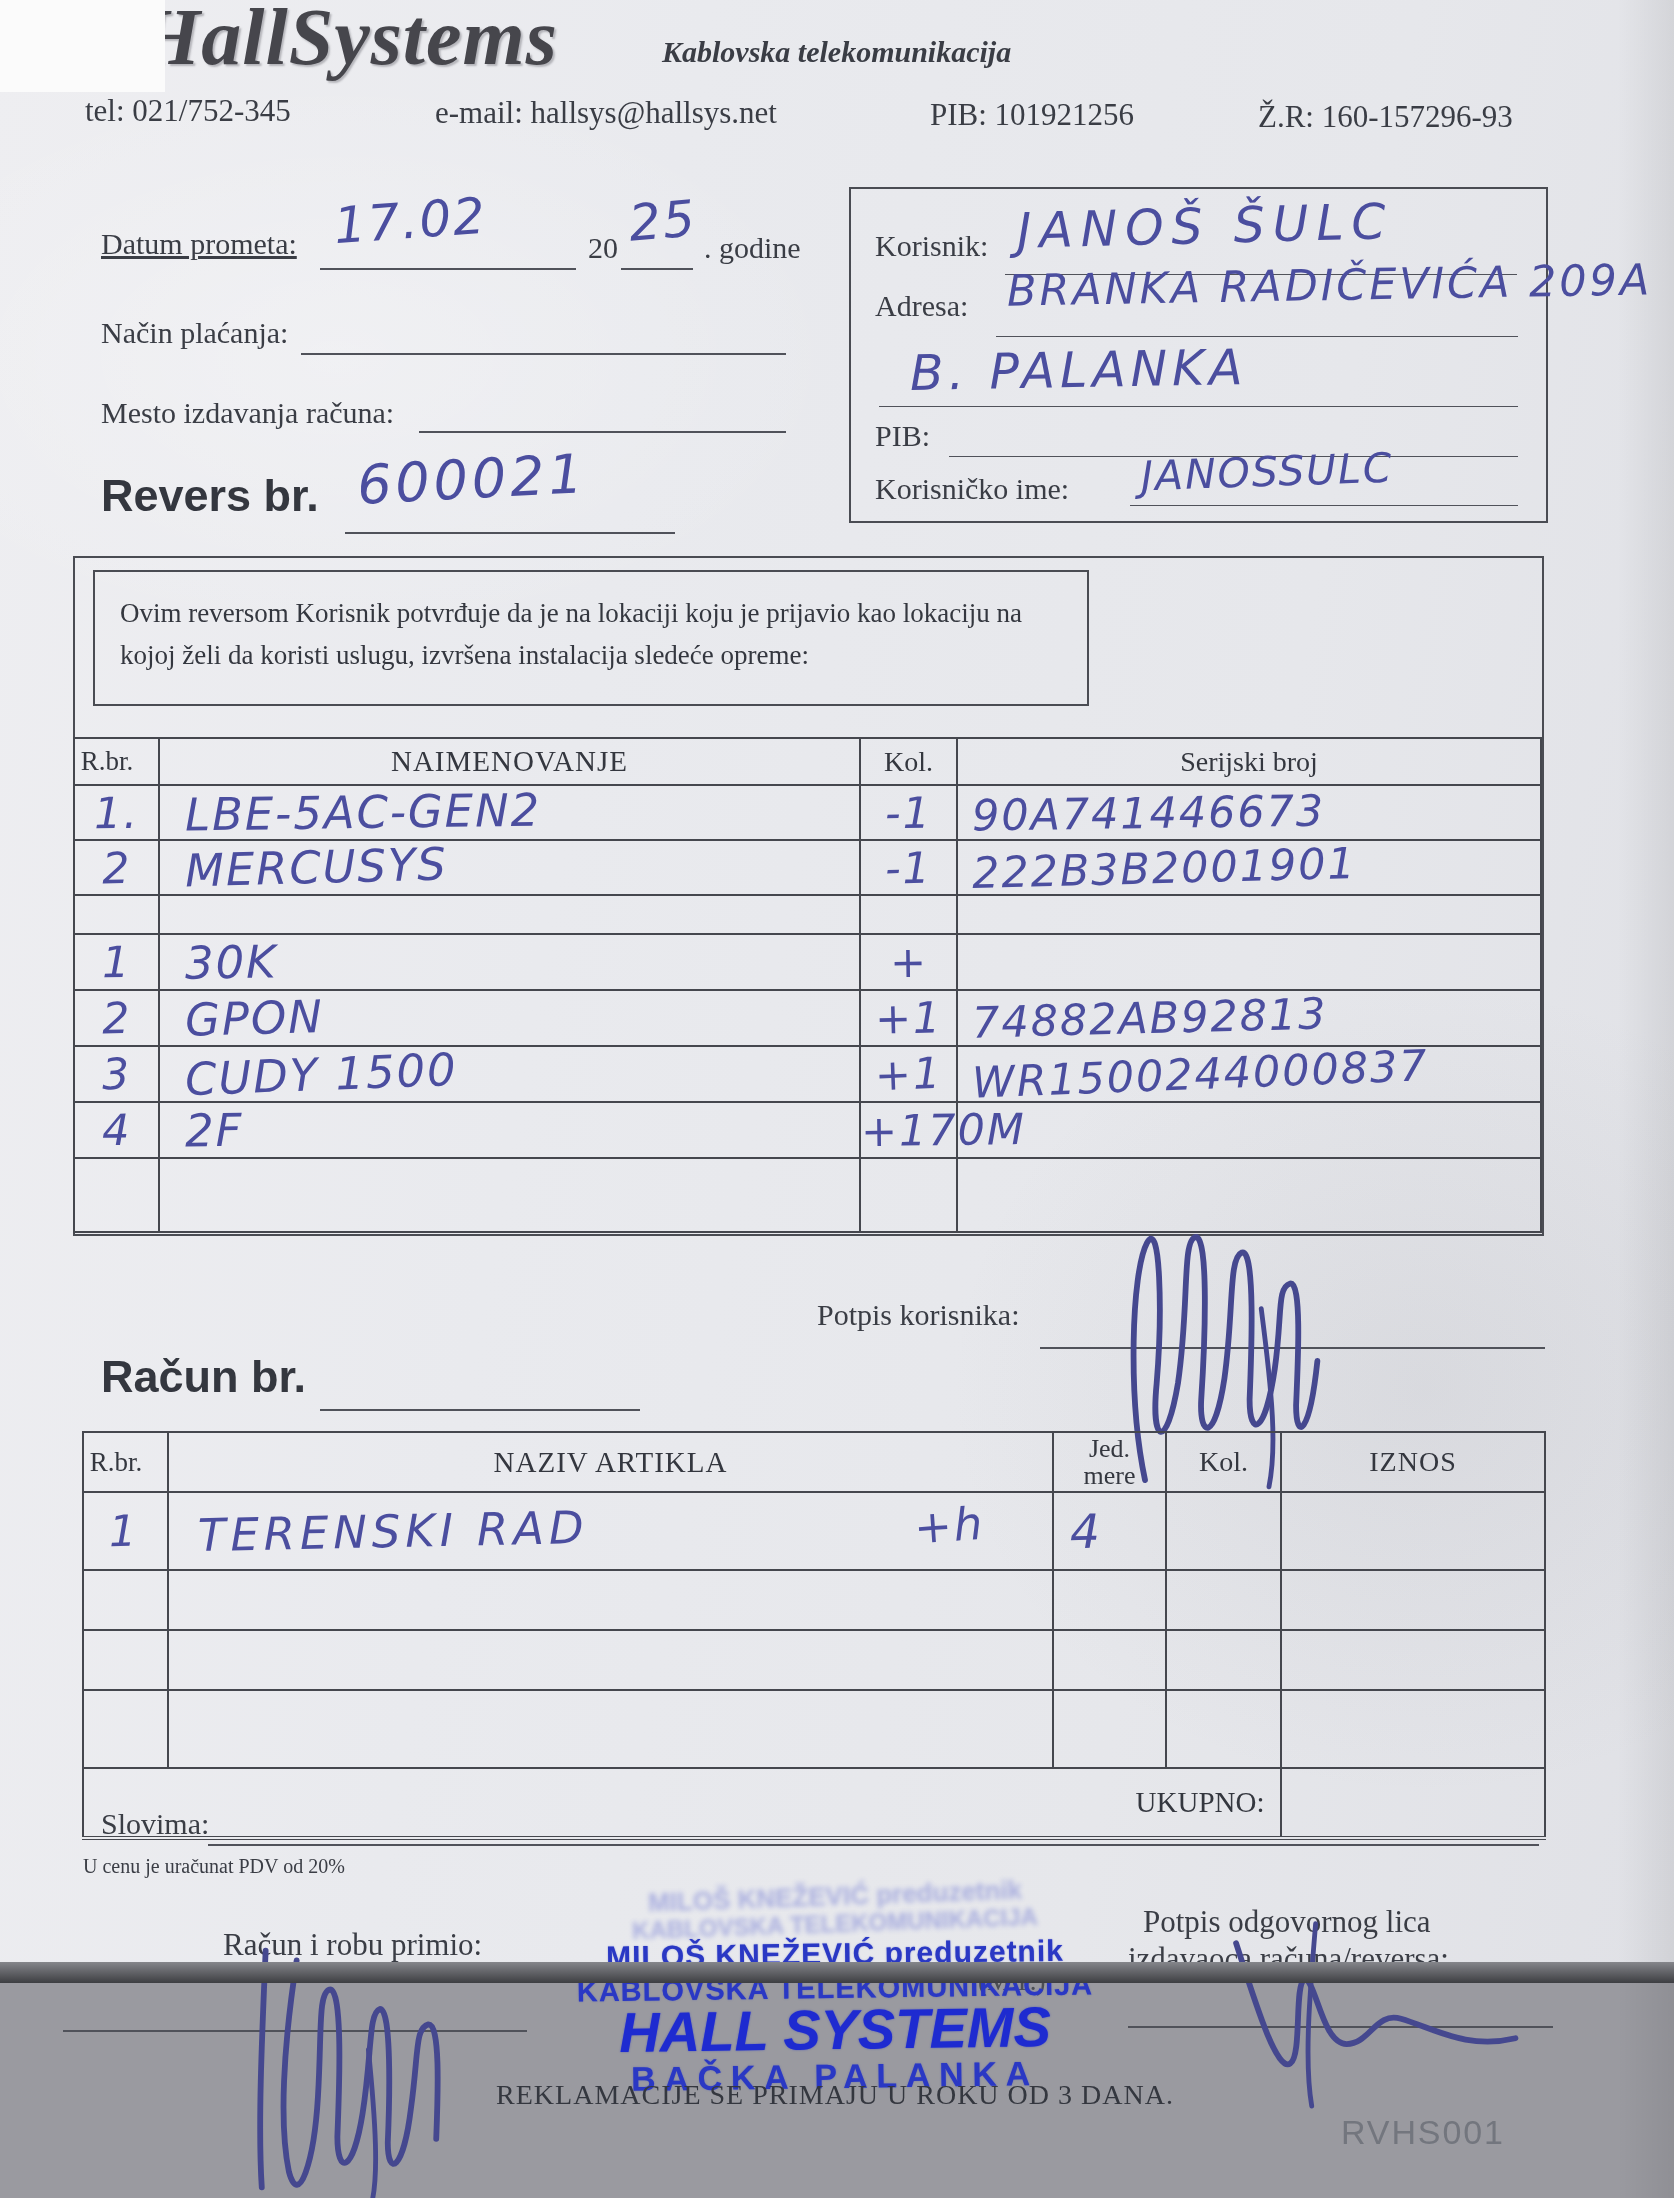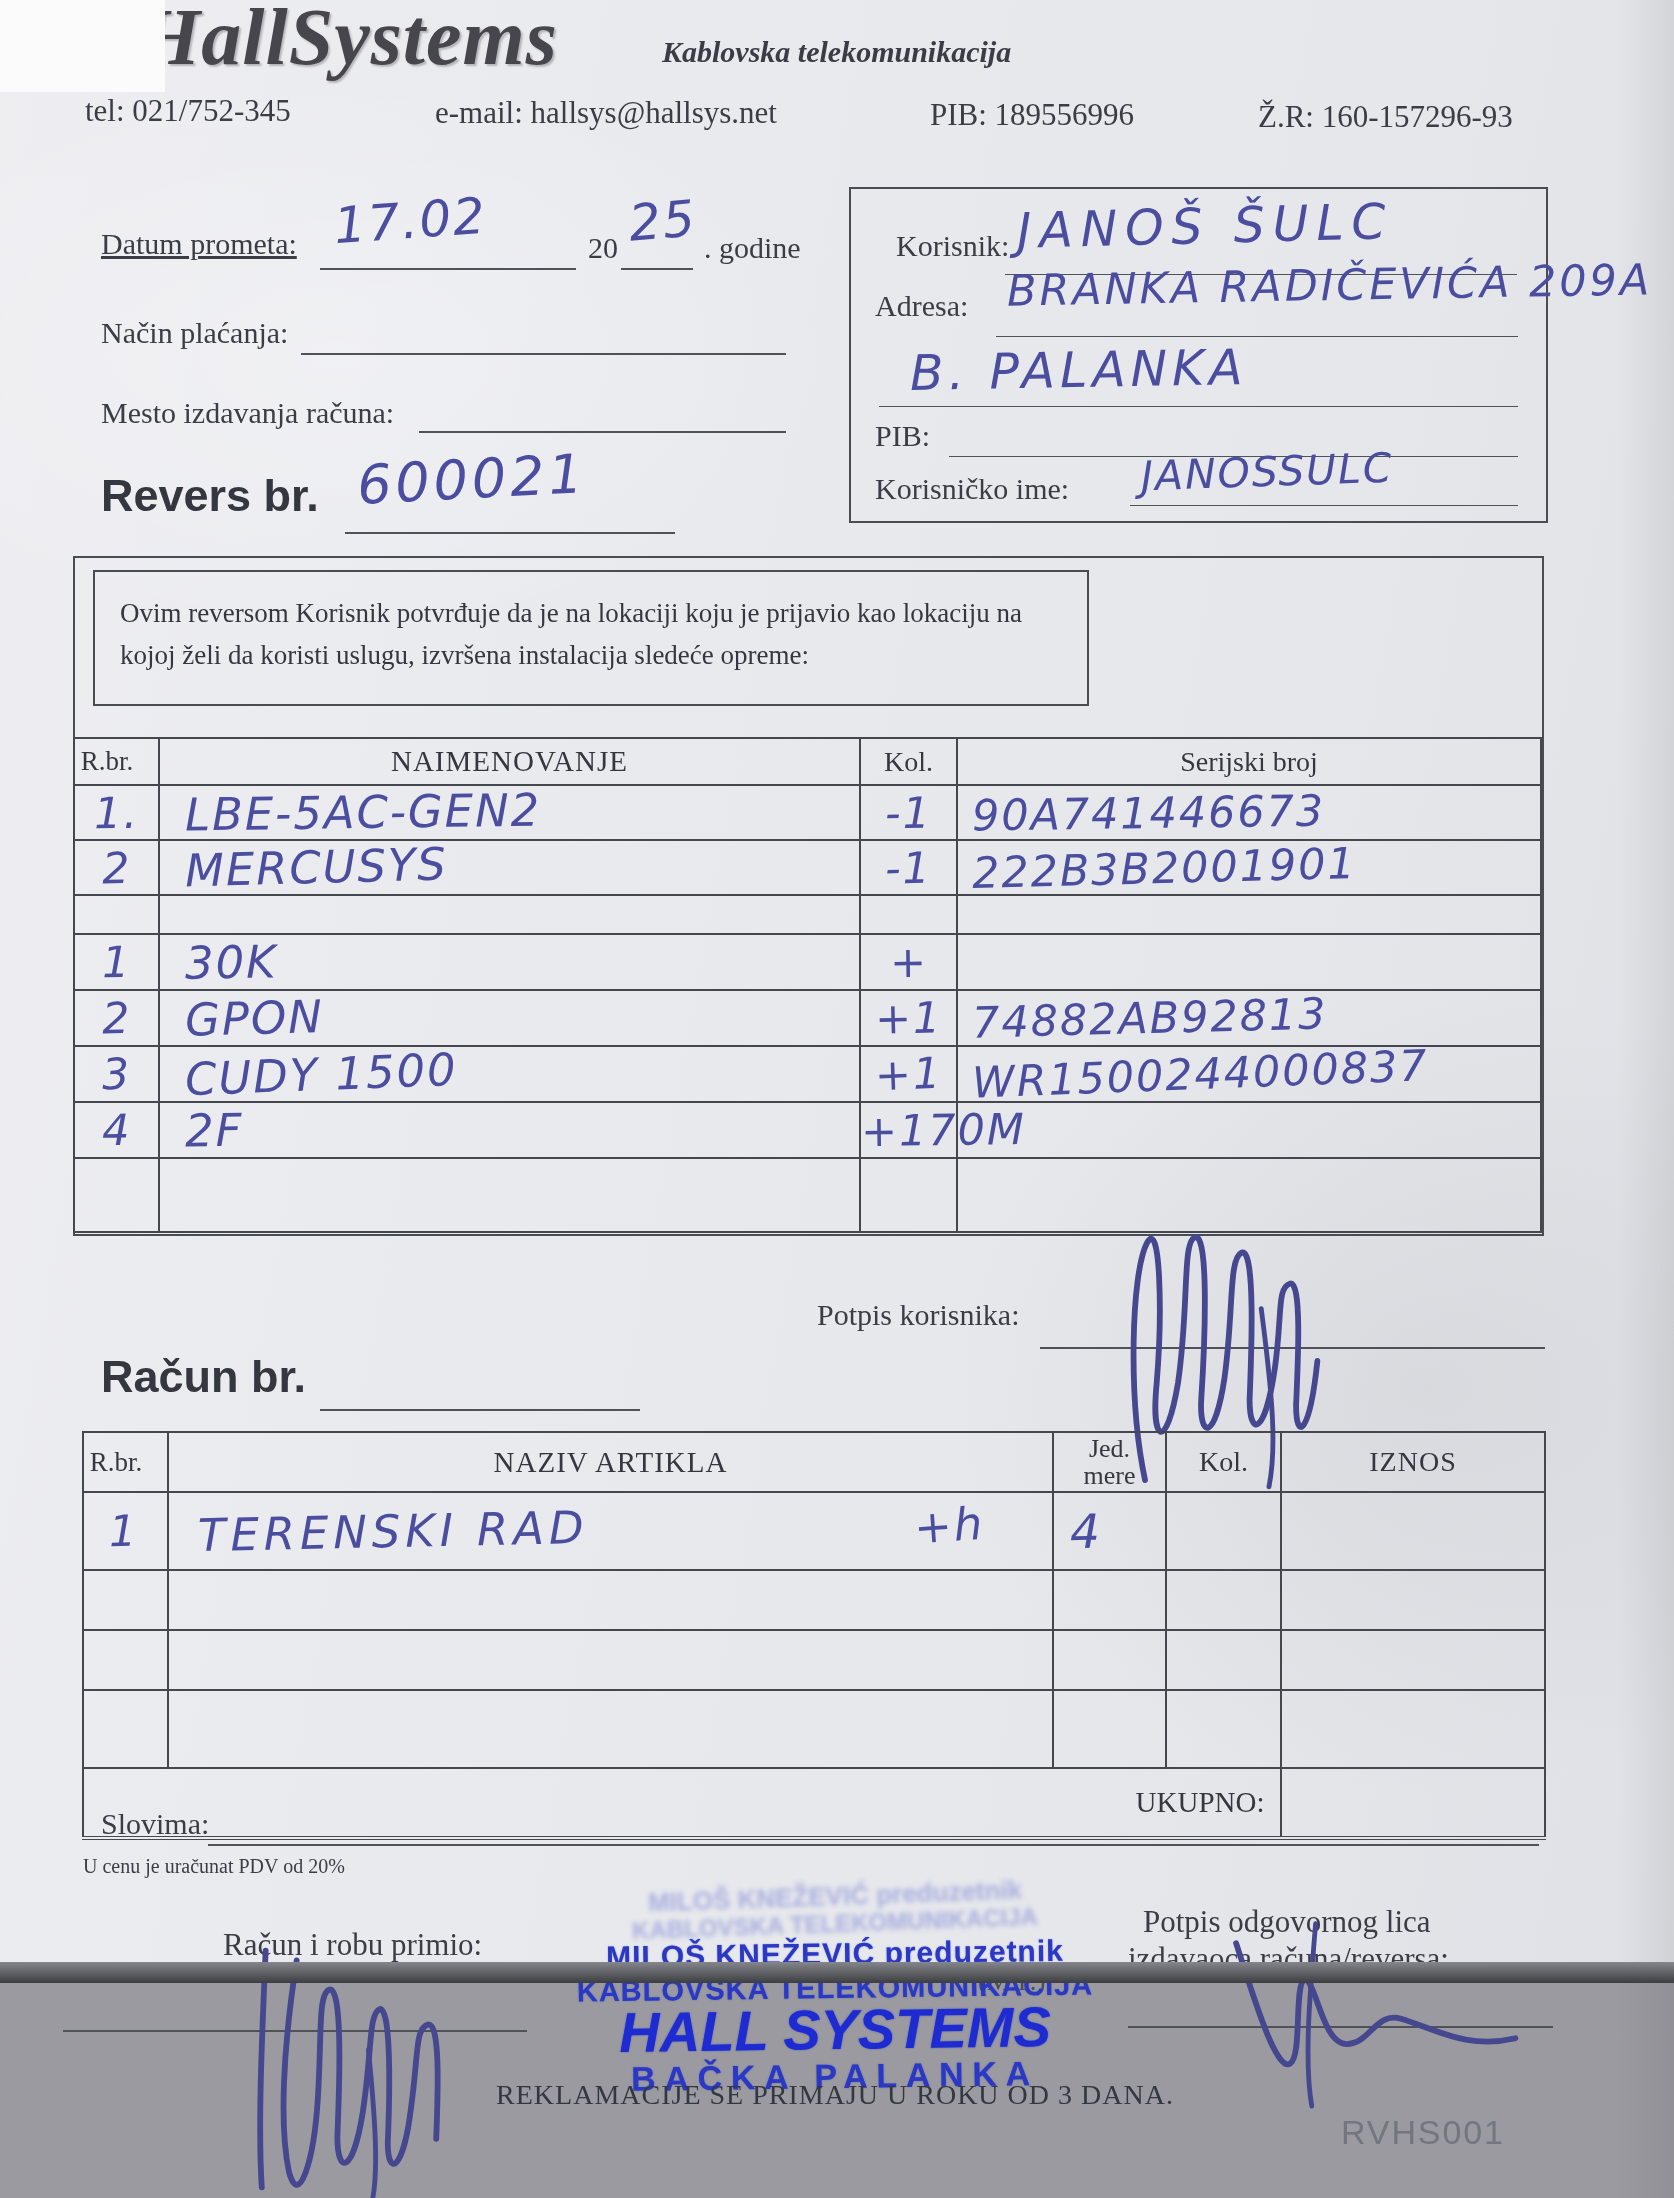--- a/index.html
+++ b/index.html
@@ -64,39 +64,39 @@
         <rect x="0" y="36" width="46" height="9" fill="#626269"></rect>
         <rect x="0" y="48" width="46" height="6" fill="#6e6e75"></rect>
       </g>
     </svg>
   </span>
   <div class="logo-text" style="left:138px;top:-7.8px;font-size:80px;letter-spacing:1px;">HallSystems</div>
   <div class="lbl" style="left:662px;top:35px;font-weight:bold;font-style:italic;font-size:30px;">Kablovska telekomunikacija</div>
 
   <div class="lbl" style="left:85px;top:93px;font-size:31px;">tel: 021/752-345</div>
   <div class="lbl" style="left:435px;top:95px;font-size:31px;">e-mail: hallsys@hallsys.net</div>
-  <div class="lbl" style="left:930px;top:97px;font-size:31px;">PIB: 189556996</div>
+  <div class="lbl" style="left:930px;top:97px;font-size:31px;">PIB: 101921256</div>
   <div class="lbl" style="left:1258px;top:99px;font-size:31px;">Ž.R: 160-157296-93</div>
 
   <div class="lbl" style="left:101px;top:227px;text-decoration:underline;">Datum prometa:</div>
   <div class="hw-abs" style="left:334px;top:192px;font-size:50px;transform:rotate(-4deg);">17.02</div>
   <div class="line" style="left:320px;top:268px;width:256px;"></div>
   <div class="lbl" style="left:588px;top:231px;">20</div>
   <div class="hw-abs" style="left:629px;top:192px;font-size:50px;transform:rotate(-5deg);">25</div>
   <div class="line" style="left:621px;top:268px;width:72px;"></div>
   <div class="lbl" style="left:704px;top:231px;">. godine</div>
 
   <div class="lbl" style="left:101px;top:316px;">Način plaćanja:</div>
   <div class="line" style="left:301px;top:353px;width:485px;"></div>
 
   <div class="lbl" style="left:101px;top:396px;">Mesto izdavanja računa:</div>
   <div class="line" style="left:419px;top:431px;width:367px;"></div>
 
   <div class="box" style="left:849px;top:187px;width:695px;height:332px;"></div>
-  <div class="lbl" style="left:896px;top:229px;font-family:Liberation Serif, serif;">Korisnik:</div>
+  <div class="lbl" style="left:875px;top:229px;font-family:Liberation Serif, serif;">Korisnik:</div>
   <div class="hw-abs" style="left:1017px;top:198px;font-size:49px;letter-spacing:7.8px;transform:rotate(-1.5deg);">JANOŠ ŠULC</div>
   <div class="line thin-line" style="left:1005px;top:274px;width:512px;"></div>
 
   <div class="lbl" style="left:875px;top:289px;">Adresa:</div>
   <div class="hw-abs" style="left:1007px;top:260px;font-size:43px;letter-spacing:2.9px;transform:rotate(-1deg);">BRANKA RADIČEVIĆA 209A</div>
   <div class="line thin-line" style="left:996px;top:336px;width:522px;"></div>
 
   <div class="hw-abs" style="left:910px;top:342px;font-size:49px;letter-spacing:4.9px;transform:rotate(-1deg);">B. PALANKA</div>
   <div class="line thin-line" style="left:879px;top:406px;width:639px;"></div>
 

